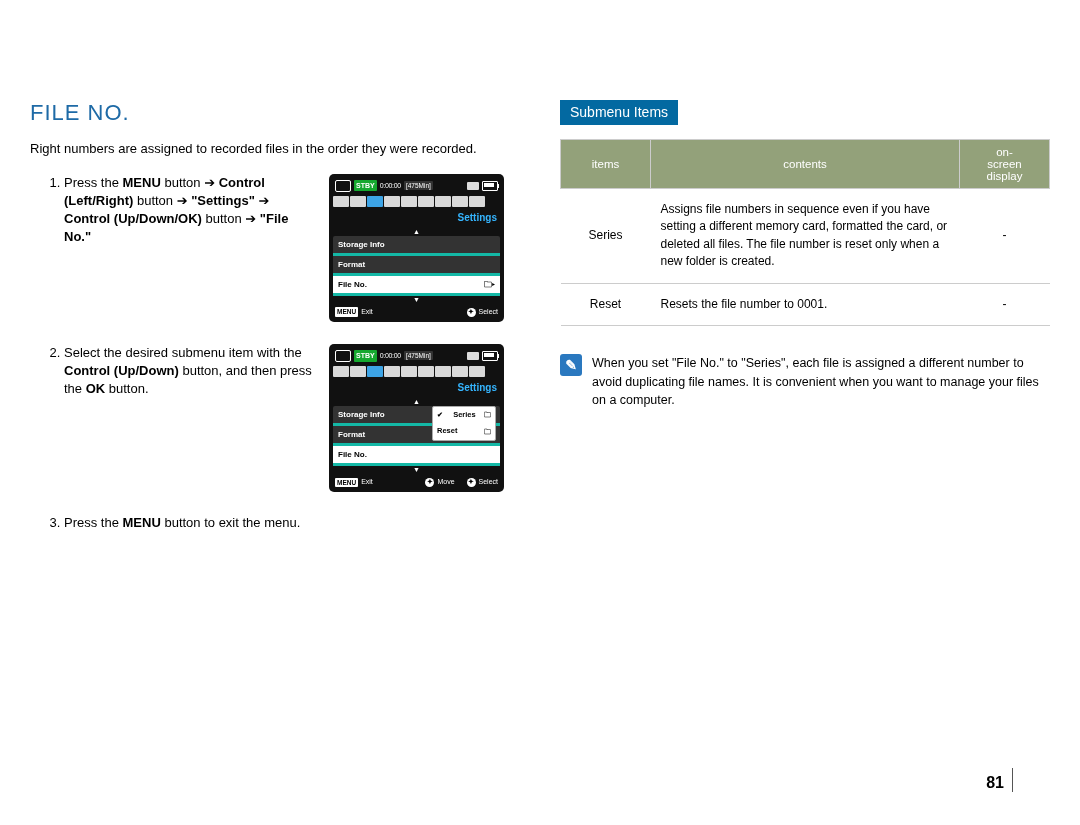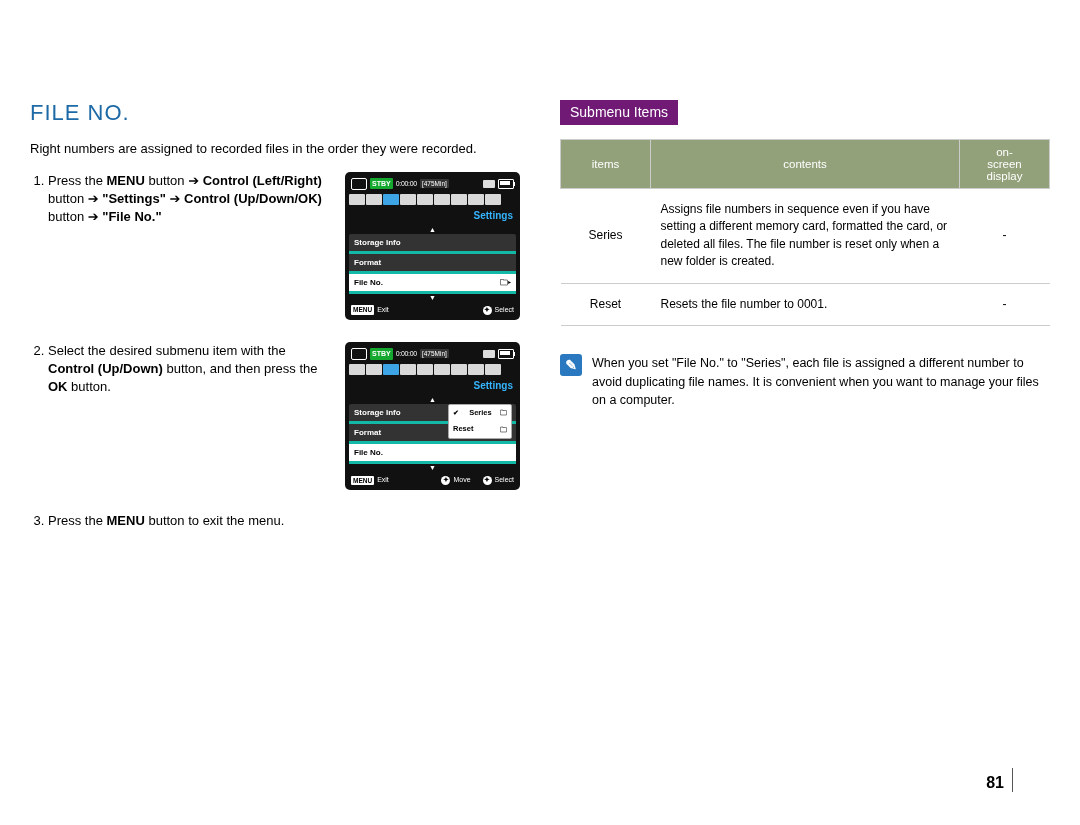--- a/index.html
+++ b/index.html
@@ -4,21 +4,21 @@
 <style>
   html, body { margin: 0; padding: 0; width: 1080px; height: 825px; background: #ffffff; font-family: Arial, Helvetica, sans-serif; color: #000; }
   .page { width: 1020px; margin: 0 auto; padding: 70px 0 0 0; position: relative; }
   .header { text-align: right; font-size: 24px; color: #4a4a4a; font-weight: 300; padding-right: 10px; padding-bottom: 6px; border-bottom: 1px solid #555; letter-spacing: 0.5px; }
   .columns { display: flex; margin-top: 30px; }
   .col { width: 50%; }
   .col.left { padding-right: 20px; }
   .col.right { padding-left: 20px; }
   .section-title { color: #1e6aa6; font-size: 22px; font-weight: 400; letter-spacing: 1px; margin: 0 0 14px 0; }
   .intro { font-size: 13px; line-height: 1.35; margin-bottom: 14px; color: #000; }
-  .steps { list-style: decimal; padding-left: 18px; margin: 0; }
+  .steps { list-style: decimal; padding-left: 18px; margin: 16px; }
   .steps li { font-size: 13px; line-height: 1.4; margin-bottom: 10px; color: #000; }
   .steps li b { font-weight: 700; }
   .step-row { display: flex; align-items: flex-start; }
   .step-text { flex: 1 1 auto; padding-right: 8px; }
 
   
   .lcd-wrap { margin-left: 6px; }
   .lcd { width: 175px; background: #111; border-radius: 5px; padding: 4px 4px 4px 4px; color: #fff; font-family: Arial, sans-serif; font-size: 8px; box-sizing: border-box; margin-bottom: 12px; }
   .lcd-top { display: flex; align-items: center; gap: 3px; padding: 2px 2px 2px 2px; }
   .cam-icon { width: 14px; height: 10px; border: 1px solid #fff; border-radius: 2px; position: relative; }
@@ -45,21 +45,21 @@
   .fly-item { font-size: 7.5px; color: #000; font-weight: 700; padding: 3px 4px; display: flex; justify-content: space-between; align-items: center; }
   .fly-item.sel::before { content: '✔'; margin-right: 2px; font-size: 7px; }
   .fly-item .folder { font-size: 7px; }
 
   .lcd-bottom { display: flex; align-items: center; gap: 3px; padding: 3px 2px 1px 2px; color: #fff; font-size: 7px; }
   .btn-chip { background: #fff; color: #000; padding: 0 2px; border-radius: 1px; font-weight: 700; font-size: 6.5px; }
   .dot-chip { background: #fff; color: #000; border-radius: 50%; width: 9px; height: 9px; display: inline-flex; align-items: center; justify-content: center; font-size: 7px; font-weight: 700; }
   .lcd-bottom .spacer { flex: 1; }
 
   
-  .submenu-title { display: inline-block; background: #701a75; color: #fff; font-size: 14px; font-weight: 500; padding: 4px 10px 5px 10px; margin-bottom: 14px; }
+  .submenu-title { display: inline-block; background: #0369a1; color: #fff; font-size: 14px; font-weight: 500; padding: 4px 10px 5px 10px; margin-bottom: 14px; }
 
   .tbl { border-collapse: collapse; width: 100%; font-size: 12px; }
   .tbl th { background: #93a17a; color: #fff; font-weight: 500; font-size: 11.5px; padding: 6px 20px; border: 1px solid #ccc; text-align: center; }
   .tbl td { border-bottom: 1px solid #ccc; padding: 12px 10px; vertical-align: middle; line-height: 1.45; }
   .tbl td.item-name { text-align: center; width: 70px; }
   .tbl td.osd { text-align: center; width: 70px; }
 
   .note-row { display: flex; align-items: flex-start; margin-top: 28px; }
   .note-icon { width: 22px; height: 22px; background: #2a78bf; color: #fff; border-radius: 3px; display: flex; align-items: center; justify-content: center; font-size: 14px; font-weight: 700; flex-shrink: 0; margin-right: 10px; }
   .note-text { font-size: 12.5px; line-height: 1.5; color: #000; }

